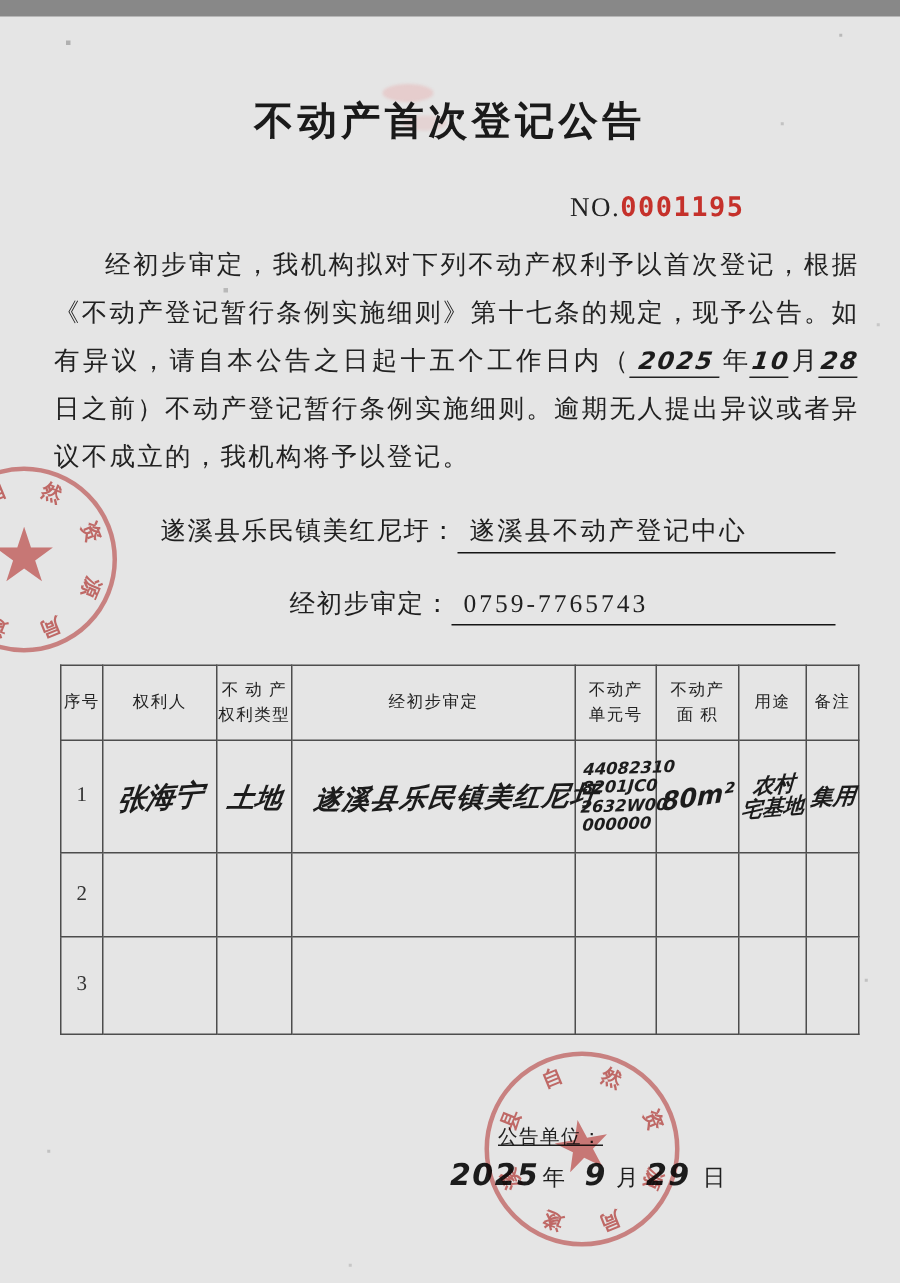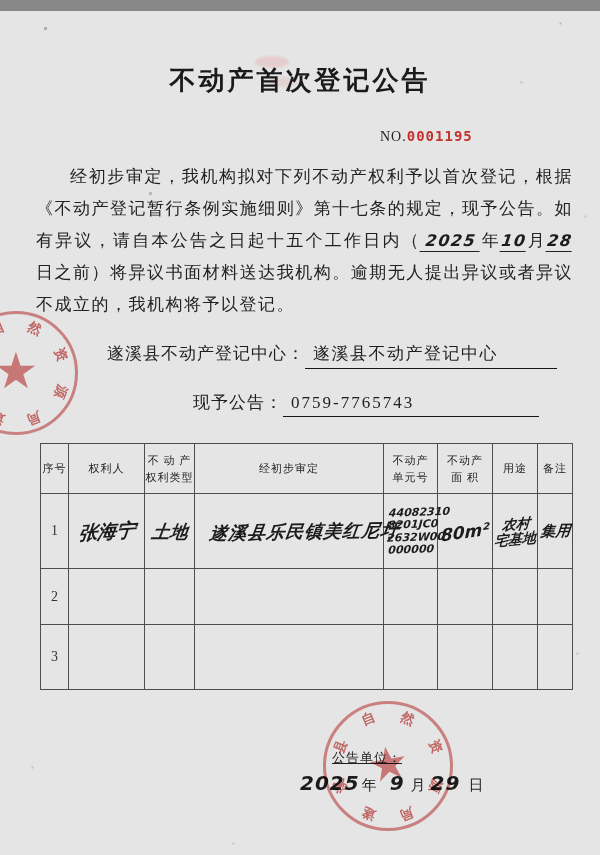--- a/index.html
+++ b/index.html
@@ -23,21 +23,21 @@
                 233px 832px 0 .5px rgba(130,130,130,.3); }
   .smudge { position:absolute; left:255px; top:45px; width:34px; height:12px;
     background:rgba(231,148,150,.30); border-radius:50%; filter:blur(1px); }
   .smudge2 { position:absolute; left:268px; top:66px; width:30px; height:10px;
     background:rgba(228,150,152,.22); border-radius:50%; filter:blur(1px); }
 
   .title { position:absolute; top:52px; left:0; width:100%; text-align:center;
     font-family:"Liberation Sans","DejaVu Sans",sans-serif;
     font-size:26px; font-weight:700; letter-spacing:3px; color:#1a1a1a; }
 
-  .serial { position:absolute; top:117px; left:380px; font-size:14px; }
+  .serial { position:absolute; top:117px; left:380px; font-size:18px; }
   .serial-label { font-family:"Liberation Serif",serif; color:#222; letter-spacing:1px; }
   .serial-value { font-family:"DejaVu Sans Mono",monospace; font-weight:700;
     color:#c5312b; letter-spacing:1px; }
 
   .body-text { position:absolute; top:150px; left:36px; width:537px;
     font-size:17px; line-height:32px; letter-spacing:1.5px;
     text-align:justify; text-indent:2em; color:#222; }
 
   .ink { font-family:"DejaVu Sans",cursive,sans-serif; font-style:italic;
     font-weight:600; color:#1c1c1c; }
@@ -103,25 +103,25 @@
 
 <div class="page">
   <div class="specks"></div>
   <div class="smudge"></div>
   <div class="smudge2"></div>
 
   <h1 class="title">不动产首次登记公告</h1>
 
   <div class="serial"><span class="serial-label">NO.</span><span class="serial-value">0001195</span></div>
 
-  <p class="body-text"><span>经初步审定，我机构拟对下列不动产权利予以首次登记，根据《不动产登记暂行条例实施细则》第十七条的规定，现予公告。如有异议，请自本公告之日起十五个工作日内（</span><span class="ink blank blank-year">2025</span><span>年</span><span class="ink blank blank-sm">10</span><span>月</span><span class="ink blank blank-sm">28</span><span>日之前）</span><span>将异议书面材料送达我机构。逾期无人提出异议或者异议不成立的，我机构将予以登记。</span></p>
-
-  <div class="address-line"><span>遂溪县不动产登记中心：</span><span class="fill-line address-fill">遂溪县不动产登记中心</span></div>
-
-  <div class="contact-line"><span>现予公告：</span><span class="fill-line contact-fill">0759-7765743</span></div>
+  <p class="body-text"><span>经初步审定，我机构拟对下列不动产权利予以首次登记，根据《不动产登记暂行条例实施细则》第十七条的规定，现予公告。如有异议，请自本公告之日起十五个工作日内（</span><span class="ink blank blank-year">2025</span><span>年</span><span class="ink blank blank-sm">10</span><span>月</span><span class="ink blank blank-sm">28</span><span>日之前）</span><span>不动产登记暂行条例实施细则。逾期无人提出异议或者异议不成立的，我机构将予以登记。</span></p>
+
+  <div class="address-line"><span>遂溪县乐民镇美红尼圩：</span><span class="fill-line address-fill">遂溪县不动产登记中心</span></div>
+
+  <div class="contact-line"><span>经初步审定：</span><span class="fill-line contact-fill">0759-7765743</span></div>
 
   <table class="reg-table">
     <colgroup>
       <col style="width:28px">
         <col style="width:76px">
         <col style="width:50px">
       <col style="width:189px">
         <col style="width:54px">
         <col style="width:55px">
       <col style="width:45px">

